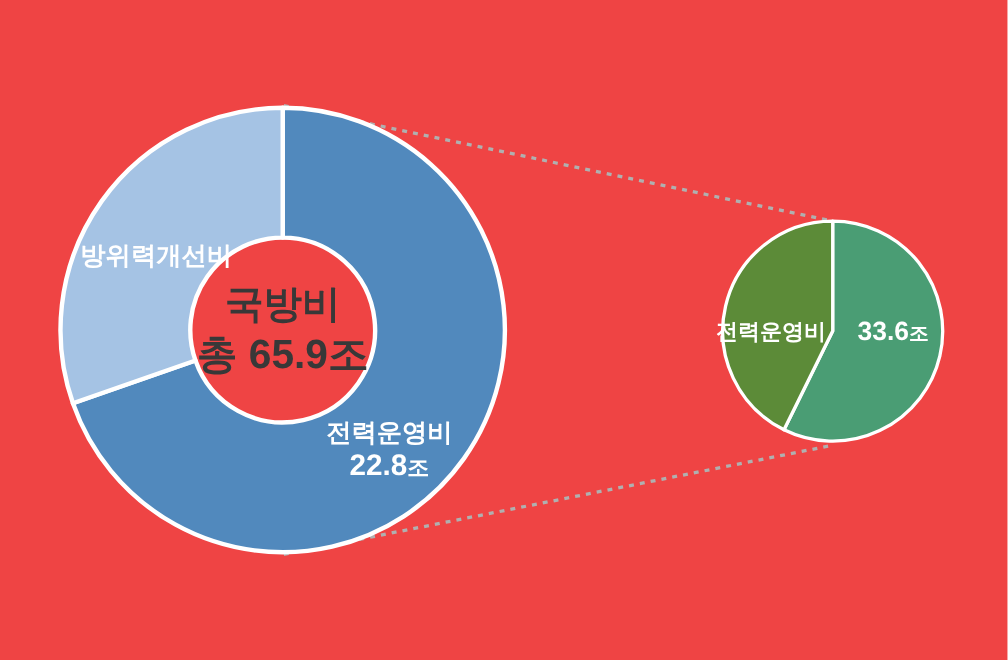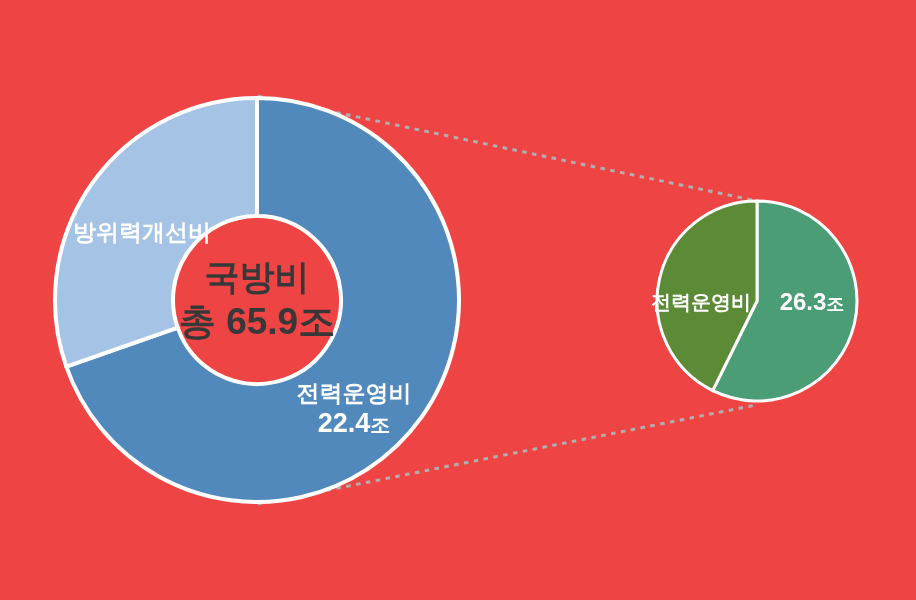--- a/index.html
+++ b/index.html
@@ -44,29 +44,29 @@
       <path d="M 757 301 L 757 201 A 100 100 0 1 1 712.7327688929405 390.6683458647152 Z" fill="#4a9d74" stroke="#ffffff" stroke-width="3" stroke-linejoin="round"></path>
       <path d="M 757 301 L 712.7327688929405 390.6683458647152 A 100 100 0 0 1 757 201 Z" fill="#5c8b38" stroke="#ffffff" stroke-width="3" stroke-linejoin="round"></path>
     </svg>
 
   <div class="lbl slice-lbl" style="left:142px; top:233px;">
     <div class="sname">방위력개선비</div>
   </div>
 
   <div class="lbl slice-lbl" style="left:354px; top:409px;">
     <div class="sname">전력운영비</div>
-    <div class="sval"><span>22.4</span><span class="unit">조</span></div>
+    <div class="sval"><span>22.8</span><span class="unit">조</span></div>
   </div>
 
   <div class="lbl donut-center" style="left:257px; top:299px;">
     <div class="center-line1">국방비</div>
     <div class="center-line2">총 65.9조</div>
   </div>
 
   <div class="lbl slice-lbl small" style="left:701px; top:302px;">
     <div class="sname">전력운영비</div>
   </div>
 
   <div class="lbl slice-lbl small" style="left:812px; top:302px;">
-    <div class="sval"><span>26.3</span><span class="unit">조</span></div>
+    <div class="sval"><span>33.6</span><span class="unit">조</span></div>
   </div>
 
 </div>
 
 </body></html>

